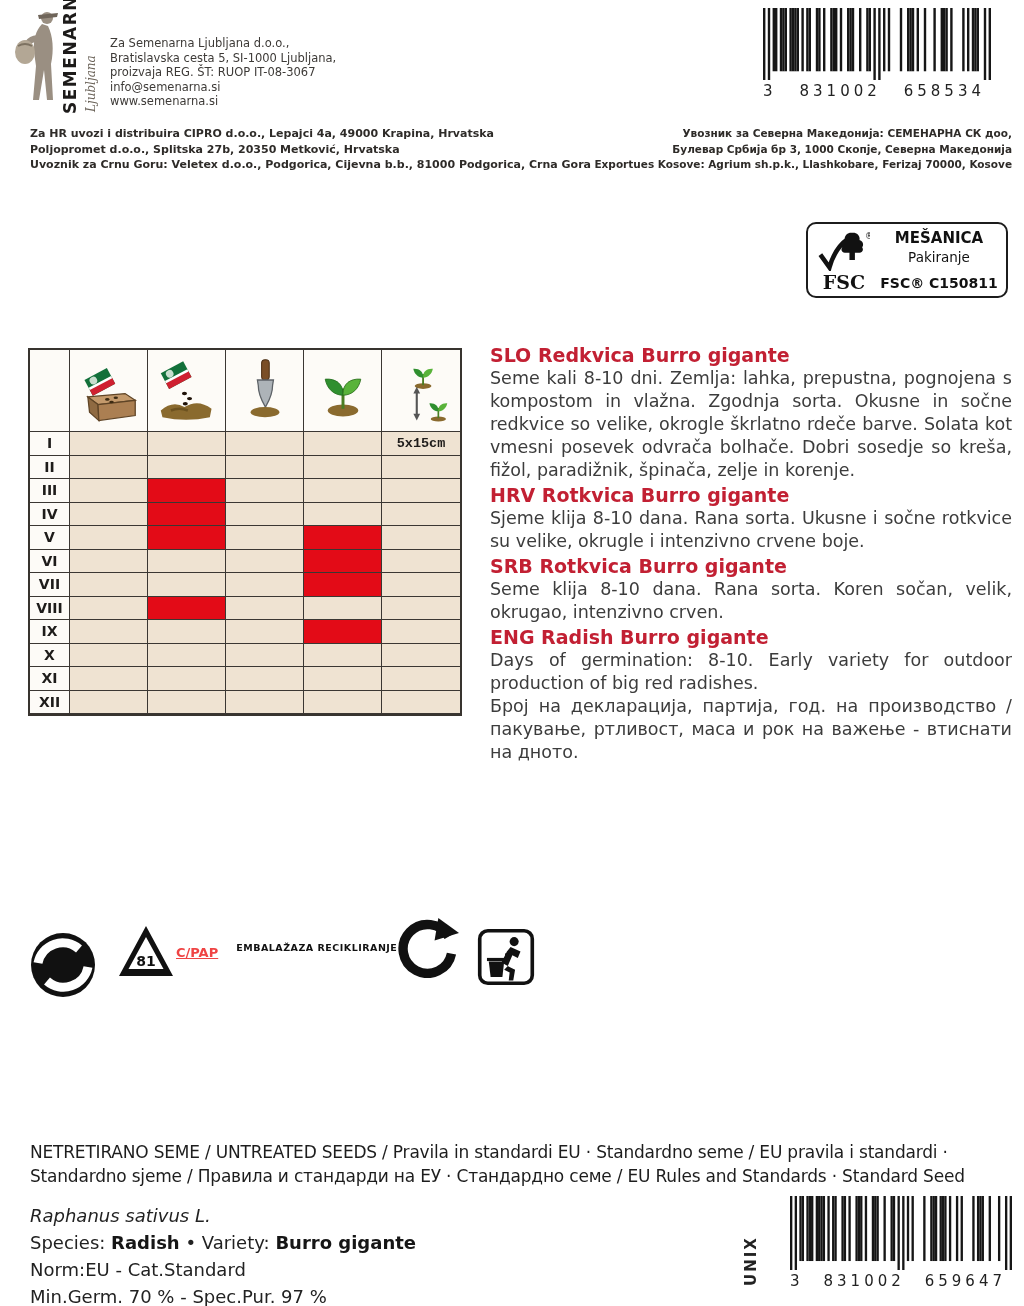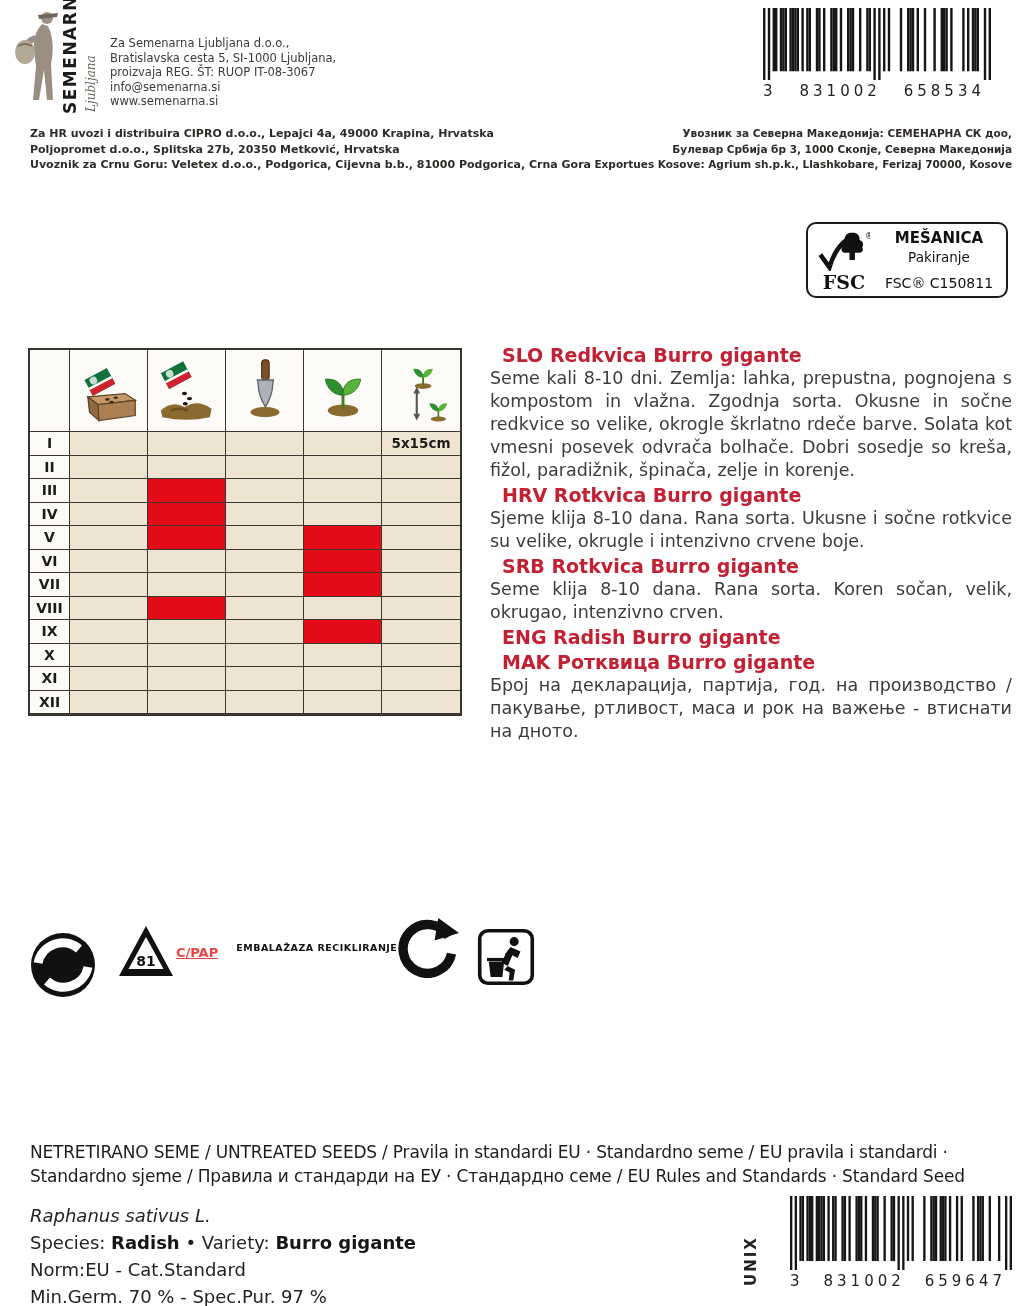--- a/index.html
+++ b/index.html
@@ -34,39 +34,39 @@
   #imp-right{right:12px;text-align:right;font-size:10.5px;}
 
   
   .fsc-box{position:absolute;left:806px;top:222px;width:202px;height:76px;border:2.5px solid #1c1c1c;
            border-radius:10px;display:flex;align-items:center;padding:2px 4px;box-sizing:border-box;}
   .fsc-left{width:64px;text-align:center;}
   .fsc-left .fsc-word{font-family:"DejaVu Serif",serif;font-weight:bold;font-size:19px;color:#111;line-height:14px;}
   .fsc-right{flex:1;text-align:center;color:#111;}
   .fsc-right .l1{font-weight:bold;font-size:15px;}
   .fsc-right .l2{font-size:13.5px;margin-top:2px;}
-  .fsc-right .l3{font-weight:normal;font-size:14px;margin-top:10px;}
+  .fsc-right .l3{font-weight:bold;font-size:14px;margin-top:10px;}
 
   
   #cal-grid{position:absolute;left:28px;top:348px;display:grid;
             grid-template-columns:40px repeat(5,78px);
             grid-template-rows:82px repeat(12,23.5px);
             border:2px solid #38342f;background:#fdfbf7;}
   .cal-cell{border-right:1.4px solid #3b3733;border-bottom:1.4px solid #3b3733;
             background:#efe3d2;display:flex;align-items:center;justify-content:center;}
-  .cal-cell:nth-child(6n){border-right:none;}
+  .cal-cell:nth-child(6n){border-right:none;font-family:Liberation Mono, monospace;}
   .cal-head{background:#fdfbf7;}
   .cal-label{background:#fdfbf7;font-weight:bold;font-size:14px;color:#1e1c1a;}
   .cal-cell.red{background:#e30b17;}
   .cal-cell.spacing{font-weight:bold;font-size:13.5px;color:#1e1c1a;}
   .cal-head svg{width:66px;height:76px;}
 
   
   #descriptions{position:absolute;left:490px;top:342px;width:522px;}
-  .desc-title{color:#c22033;font-weight:bold;font-size:19px;line-height:24px;margin-top:1px;margin-left:12px;}
+  .desc-title{color:#c22033;font-weight:bold;font-size:19px;line-height:24px;margin-top:1px;}
   .desc-body{color:#3c3c3c;font-size:17.5px;line-height:23px;text-align:justify;}
 
   
   #recycle-row{position:absolute;left:28px;top:916px;display:flex;align-items:flex-start;gap:18px;}
   .rc-item{display:flex;flex-direction:row;align-items:center;}
   .rc-label{font-size:9.5px;font-weight:bold;letter-spacing:.5px;color:#111;line-height:11px;text-align:center;}
   .cpap{font-size:13px;font-weight:bold;color:#ef4444;margin-top:-2px;text-decoration:underline;}
 
   
   #hobby{position:absolute;left:30px;top:1010px;font-size:16.5px;line-height:21px;color:#2a2a2a;}
@@ -335,21 +335,21 @@
     </div>
 
   <div id="descriptions">
       <div class="desc-title">SLO Redkvica Burro gigante</div>
       <div class="desc-body">Seme kali 8-10 dni. Zemlja: lahka, prepustna, pognojena s kompostom in vlažna. Zgodnja sorta. Okusne in sočne redkvice so velike, okrogle škrlatno rdeče barve. Solata kot vmesni posevek odvrača bolhače. Dobri sosedje so kreša, fižol, paradižnik, špinača, zelje in korenje.</div>
       <div class="desc-title">HRV Rotkvica Burro gigante</div>
       <div class="desc-body">Sjeme klija 8-10 dana. Rana sorta. Ukusne i sočne rotkvice su velike, okrugle i intenzivno crvene boje.</div>
       <div class="desc-title">SRB Rotkvica Burro gigante</div>
       <div class="desc-body">Seme klija 8-10 dana. Rana sorta. Koren sočan, velik, okrugao, intenzivno crven.</div>
       <div class="desc-title">ENG Radish Burro gigante</div>
-      <div class="desc-title">MAK Ротквица Burro gigante</div>
+      <div class="desc-body">Days of germination: 8-10. Early variety for outdoor production of big red radishes.</div>
       <div class="desc-body">Број на декларација, партија, год. на производство / пакување, ртливост, маса и рок на важење - втиснати на дното.</div>
     </div>
 
   <div id="recycle-row">
     <div class="rc-item" style="margin-top:14px">
       <svg viewBox="0 0 70 70" width="70" height="70">
         <circle cx="35" cy="35" r="32" fill="#111"></circle>
         <path d="M10 33 a25 25 0 0 1 41 -14" stroke="#fff" stroke-width="9" fill="none"></path>
         <path d="M60 37 a25 25 0 0 1 -41 14" stroke="#fff" stroke-width="9" fill="none"></path>
       </svg>

